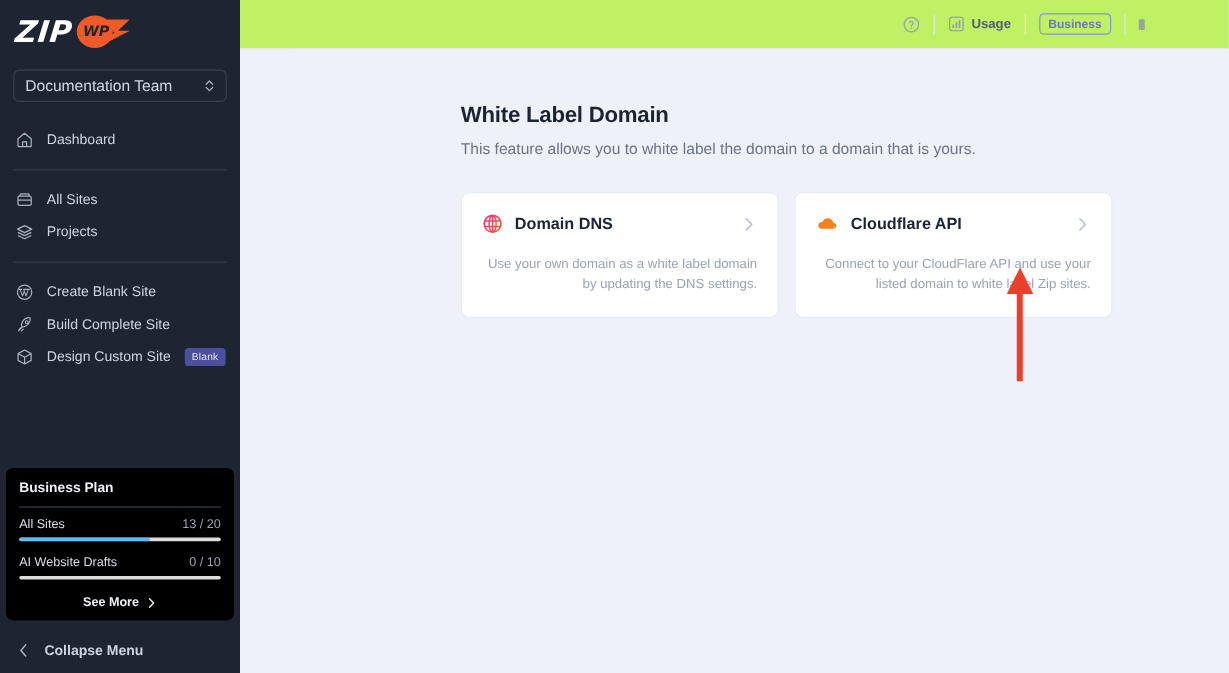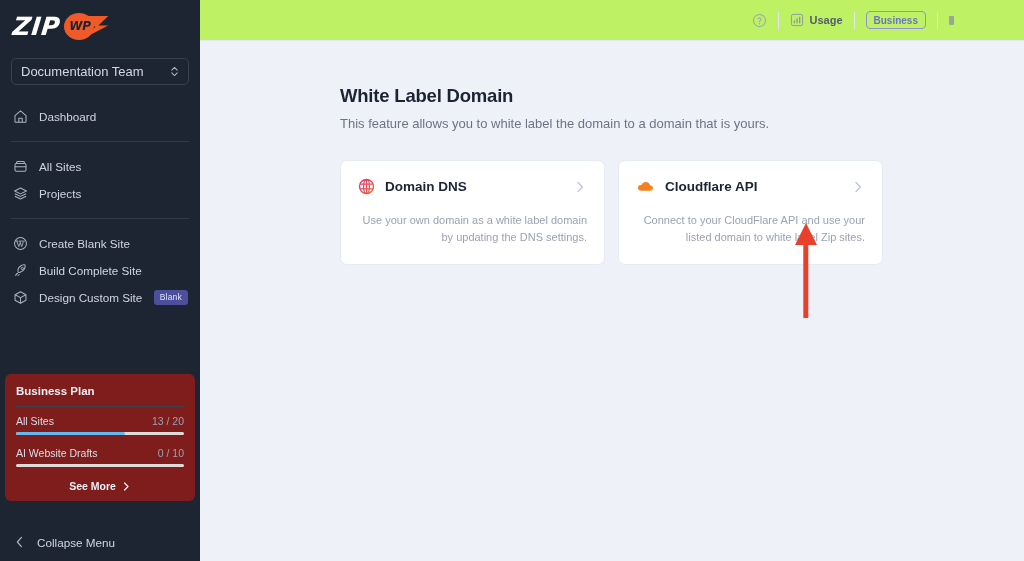--- a/index.html
+++ b/index.html
@@ -76,22 +76,22 @@
     height: 1px; background: #333b4a;
     margin: 7px 11px;
   }
   .soon-badge {
     background: #4c4f9c; color: #dfe1f7;
     font-size: 8.5px; border-radius: 3px;
     padding: 2px 6px 3px 6px; letter-spacing: .2px;
   }
 
   .plan-card {
-    position: absolute; left: 5px; right: 5px; bottom: 60px;
-    background: #7f1d1d;
+    position: absolute; left: 5px; right: 5px; bottom: 44px;
+    background: #000000;
     border-radius: 6px;
     padding: 11px 11px 9px 11px;
   }
   .plan-title { color: #eef1f7; font-size: 11.5px; font-weight: 700; }
   .plan-sep { height: 1px; background: #3a4250; margin: 9px 0 8px 0; }
   .meter-row {
     display: flex; justify-content: space-between; align-items: baseline;
     margin-bottom: 5px;
   }
   .meter-name { color: #d9dee7; font-size: 10.5px; }
@@ -106,21 +106,21 @@
     display: flex; align-items: flex-end; justify-content: center;
     gap: 6px; cursor: pointer; padding-top: 1px;
   }
   .see-more span { color: #eef1f7; font-size: 10.5px; font-weight: 700; }
 
   .collapse {
     position: absolute; left: 0; right: 0; bottom: 12px;
     display: flex; align-items: center; gap: 11px;
     padding: 0 13px; cursor: pointer;
   }
-  .collapse .txt { color: #cfd5e0; font-size: 11.7px; }
+  .collapse .txt { color: #cfd5e0; font-size: 11.7px; font-weight: bold; }
 
   
   .main { flex: 1; height: 561px; display: flex; flex-direction: column; min-width: 0; }
   .topbar {
     height: 41px; background: #bef264;
     border-bottom: 1px solid #e3e8f0;
     display: flex; align-items: center; justify-content: flex-end;
     padding-right: 70px; flex: none;
   }
   .tb-item { display: flex; align-items: center; gap: 6px; cursor: pointer; }
@@ -129,21 +129,21 @@
   .biz-badge {
     border: 1px solid #8e93d6; border-radius: 4px;
     color: #6d73c4; font-size: 10px; font-weight: 700;
     padding: 2.5px 7px; cursor: pointer;
   }
   .tb-stub {
     width: 5px; height: 9px; background: #8c93a5;
     border-radius: 1px; opacity:.8;
   }
 
-  .content { flex: 1; background: #eef1f7; padding: 44px 0 0 140px; position: relative; }
+  .content { flex: 1; background: #eef1f7; padding: 44px 0 0 140px; position: relative; margin-left: 44px; }
   .page-title { color: #1c2434; font-size: 18.5px; font-weight: 700; letter-spacing: -0.2px; }
   .page-sub { color: #6b7486; font-size: 13px; margin-top: 9px; }
 
   .cards { display: flex; gap: 13px; margin-top: 29px; }
   .card {
     width: 265px; background: #ffffff;
     border: 1px solid #e6eaf2; border-radius: 7px;
     padding: 17px 17px 19px 17px;
     cursor: pointer;
   }

